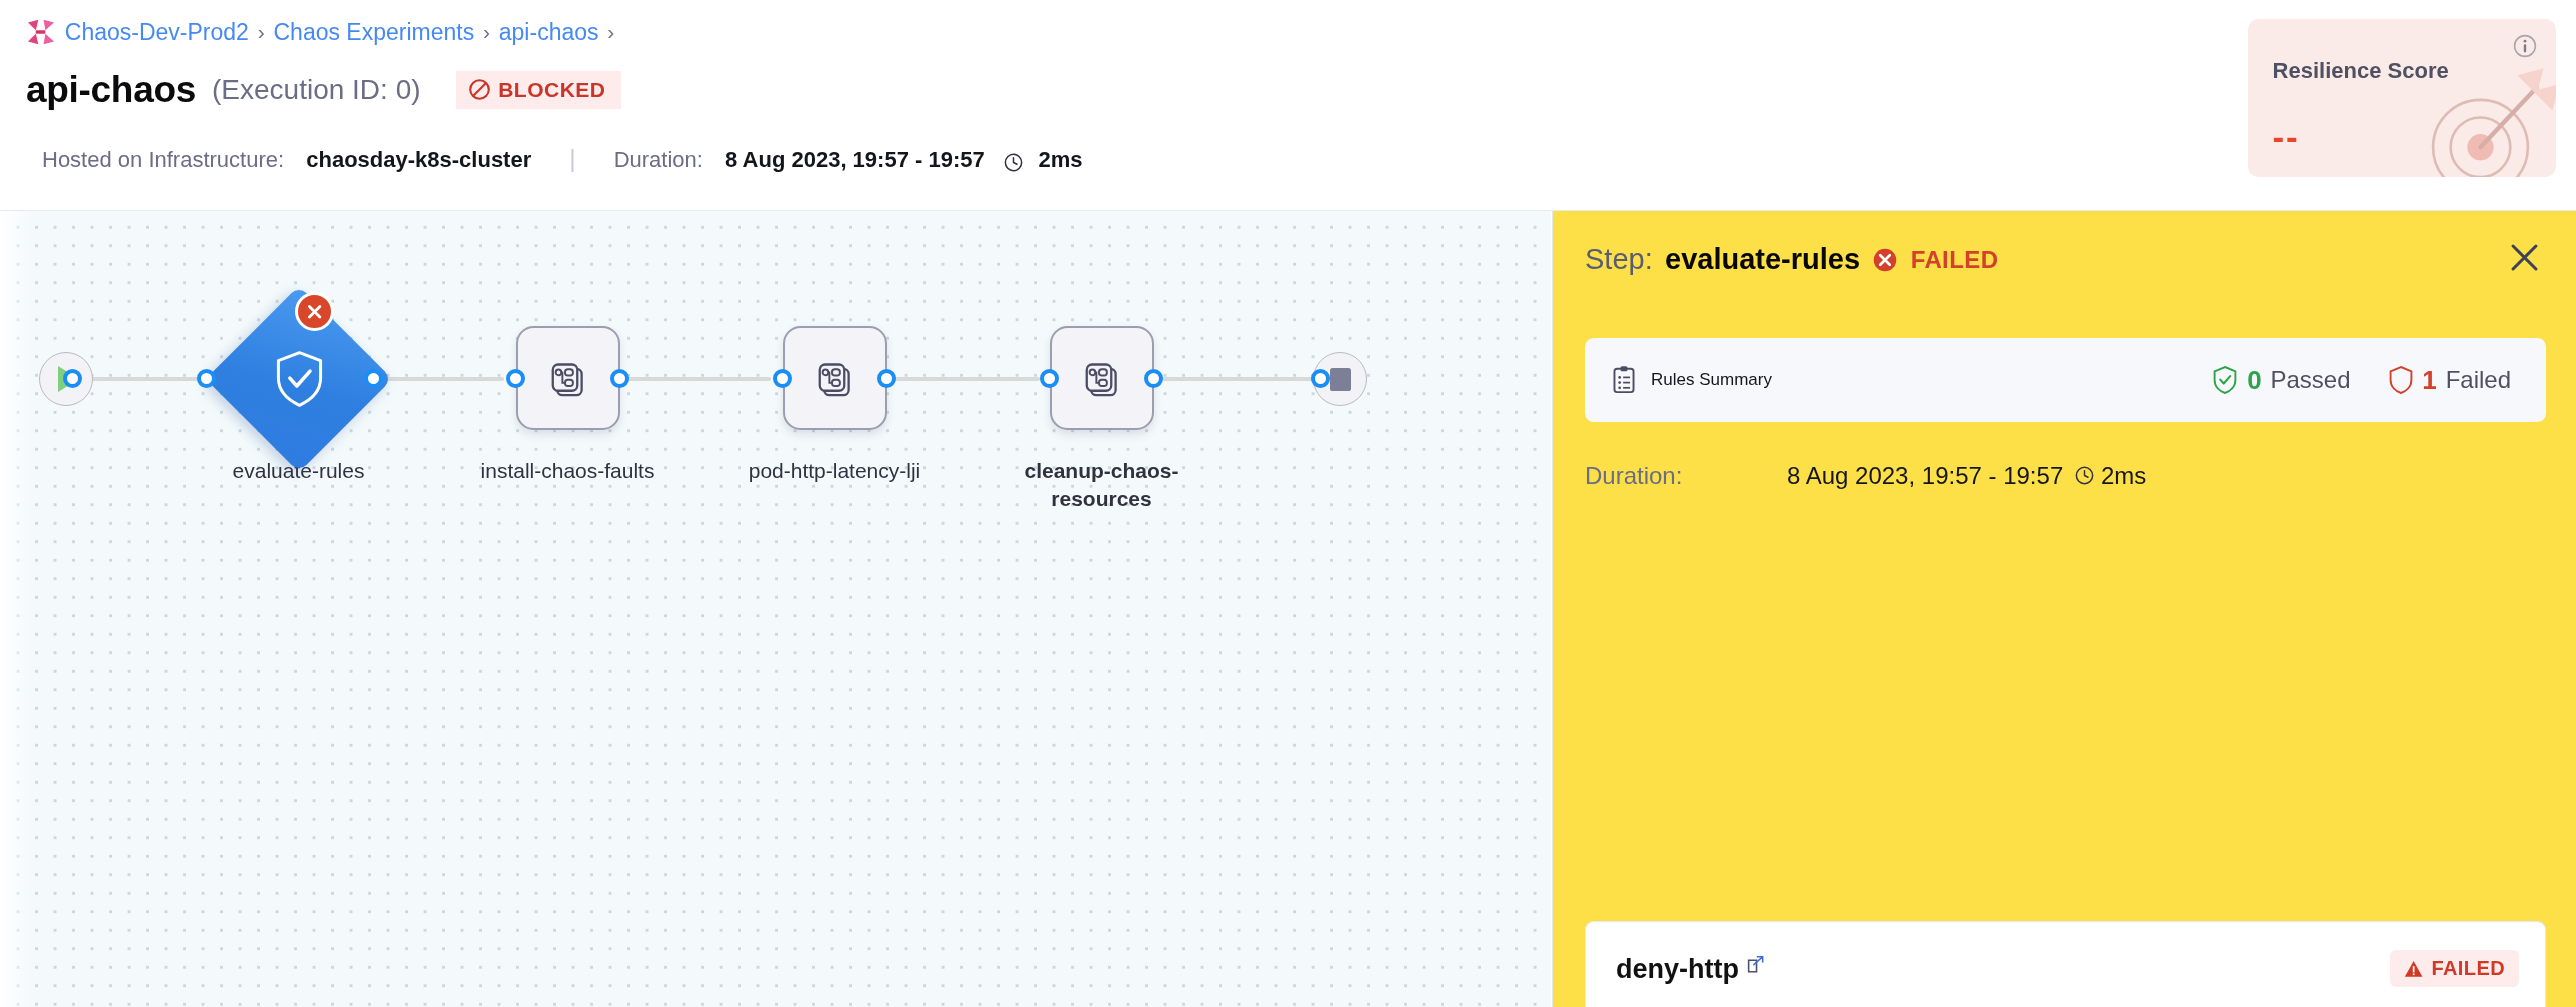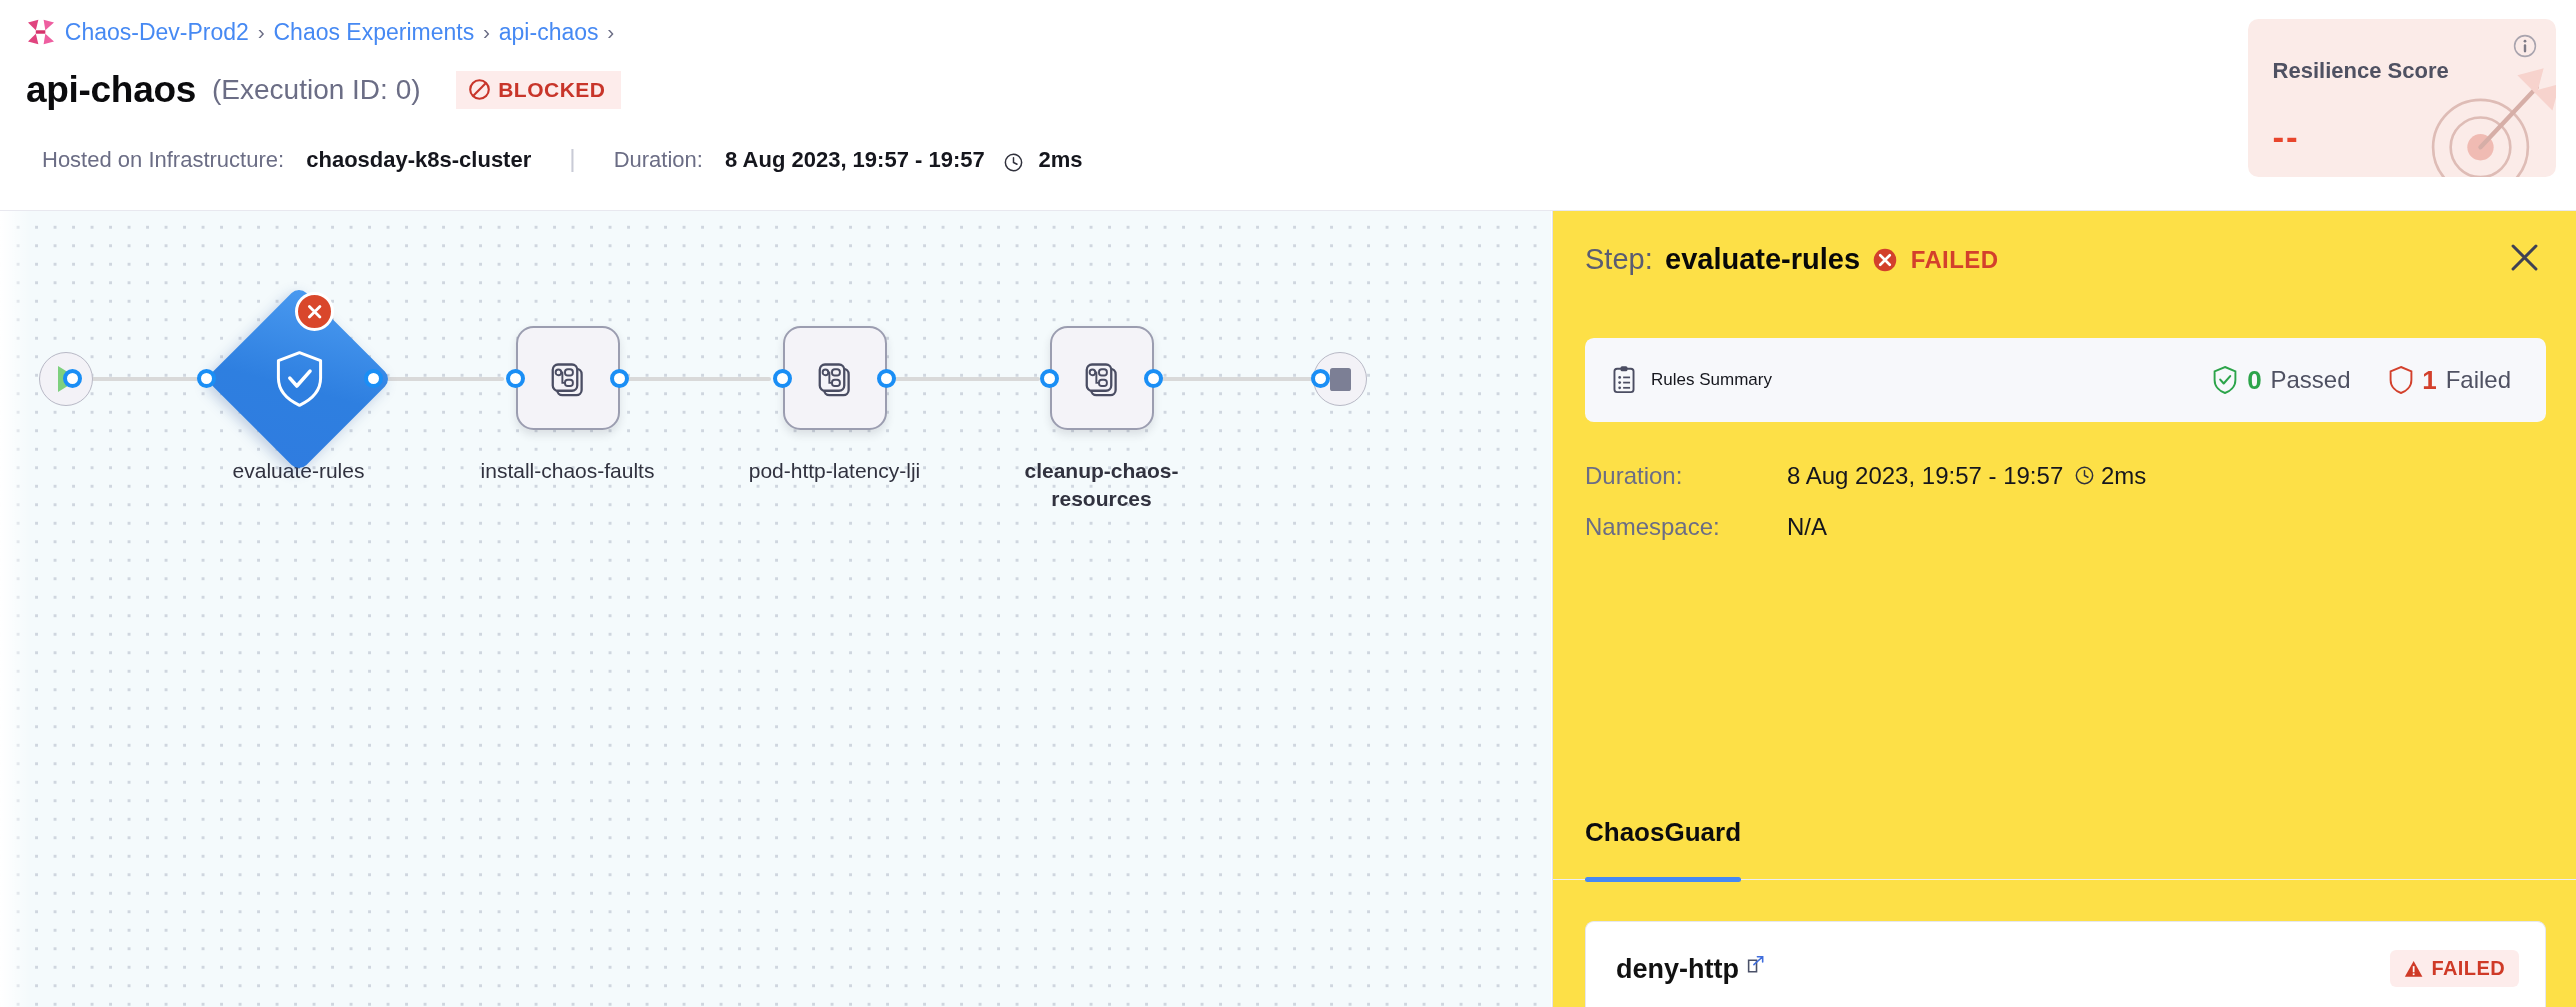--- a/index.html
+++ b/index.html
@@ -397,32 +397,22 @@
     <div class="kv-rows">
       <div class="kv-row">
         <span class="kv-key">Duration:</span>
         <span class="kv-val plain">8 Aug 2023, 19:57 - 19:57</span>
         <svg class="clock-ic" viewBox="0 0 24 24">
           <circle cx="12" cy="12" r="9.3" fill="none" stroke="#30313c" stroke-width="1.7"></circle>
           <path d="M12 6.6 L12 12 L16 14" fill="none" stroke="#30313c" stroke-width="1.7" stroke-linecap="round"></path>
         </svg>
         <span class="kv-val plain">2ms</span>
       </div>
-      <div class="kv-row">
-        <span class="kv-key">Namespace:</span>
-        <span class="kv-val plain">N/A</span>
-      </div>
-    </div>
-
-    <div class="tabs">
-      <div class="tab">
-        <span>ChaosGuard</span>
-      </div>
-      <div class="tab-underline"></div>
-    </div>
+    </div>
+
 
     <div class="rule-card">
       <div class="rule-name">
         <span>deny-http</span>
         <svg class="ext-ic" viewBox="0 0 22 22">
           <path d="M3 6 H12 V19 H3 Z" fill="none" stroke="#4a5168" stroke-width="1.8"></path>
           <path d="M9 11 L19 2 M13 2 H19 V8" fill="none" stroke="#3f6ddc" stroke-width="1.8" stroke-linecap="round"></path>
         </svg>
       </div>
       <div class="failed-badge">

